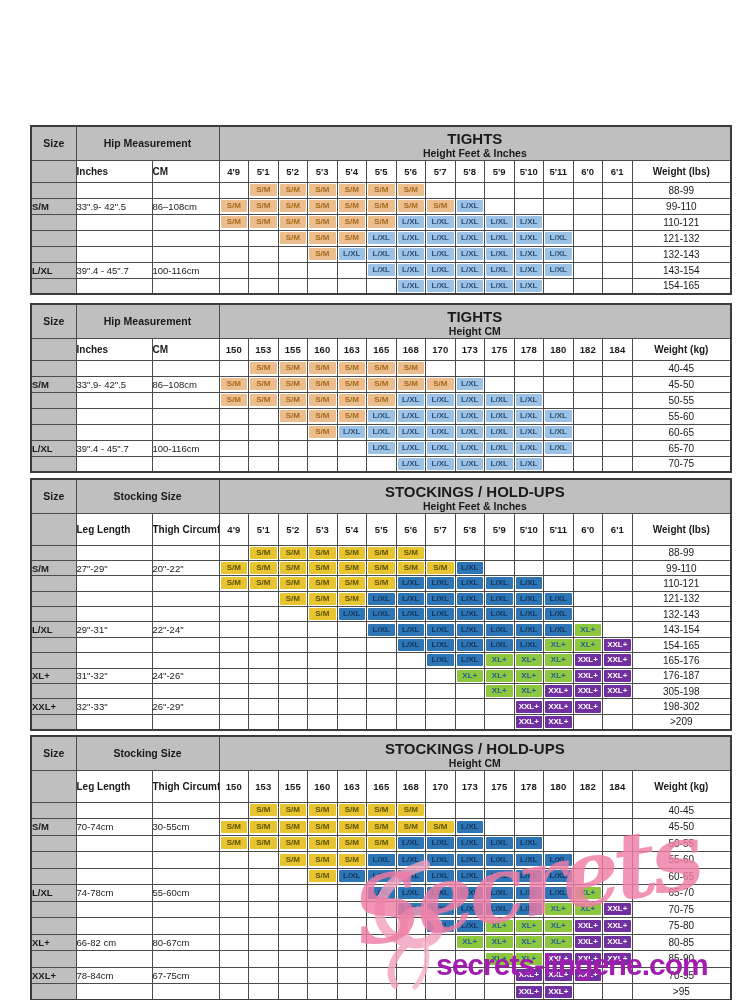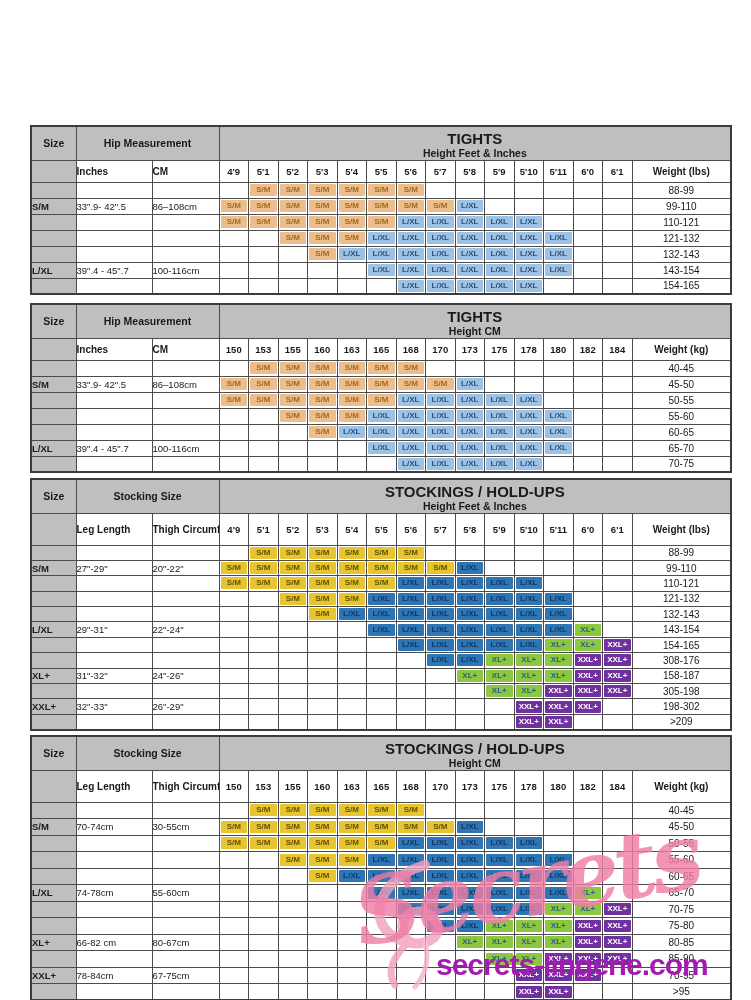--- a/index.html
+++ b/index.html
@@ -1010,21 +1010,21 @@
               </td>
               <td class="cell">
                 <span class="chip" style="background: rgb(141, 198, 63); color: rgb(39, 96, 143);">XL+</span>
               </td>
               <td class="cell">
                 <span class="chip" style="background: rgb(112, 48, 160); color: rgb(255, 255, 255);">XXL+</span>
               </td>
               <td class="cell">
                 <span class="chip" style="background: rgb(112, 48, 160); color: rgb(255, 255, 255);">XXL+</span>
               </td>
-              <td class="w">308-176</td>
+              <td class="w">165-176</td>
             </tr>
             <tr>
               <td class="sizec">XL+</td>
               <td class="m">31"-32"</td>
               <td class="m">24"-26"</td>
               <td class="cell"></td>
               <td class="cell"></td>
               <td class="cell"></td>
               <td class="cell"></td>
               <td class="cell"></td>
@@ -1042,21 +1042,21 @@
               </td>
               <td class="cell">
                 <span class="chip" style="background: rgb(141, 198, 63); color: rgb(39, 96, 143);">XL+</span>
               </td>
               <td class="cell">
                 <span class="chip" style="background: rgb(112, 48, 160); color: rgb(255, 255, 255);">XXL+</span>
               </td>
               <td class="cell">
                 <span class="chip" style="background: rgb(112, 48, 160); color: rgb(255, 255, 255);">XXL+</span>
               </td>
-              <td class="w">158-187</td>
+              <td class="w">176-187</td>
             </tr>
             <tr>
               <td class="sizec"></td>
               <td class="m"></td>
               <td class="m"></td>
               <td class="cell"></td>
               <td class="cell"></td>
               <td class="cell"></td>
               <td class="cell"></td>
               <td class="cell"></td>

